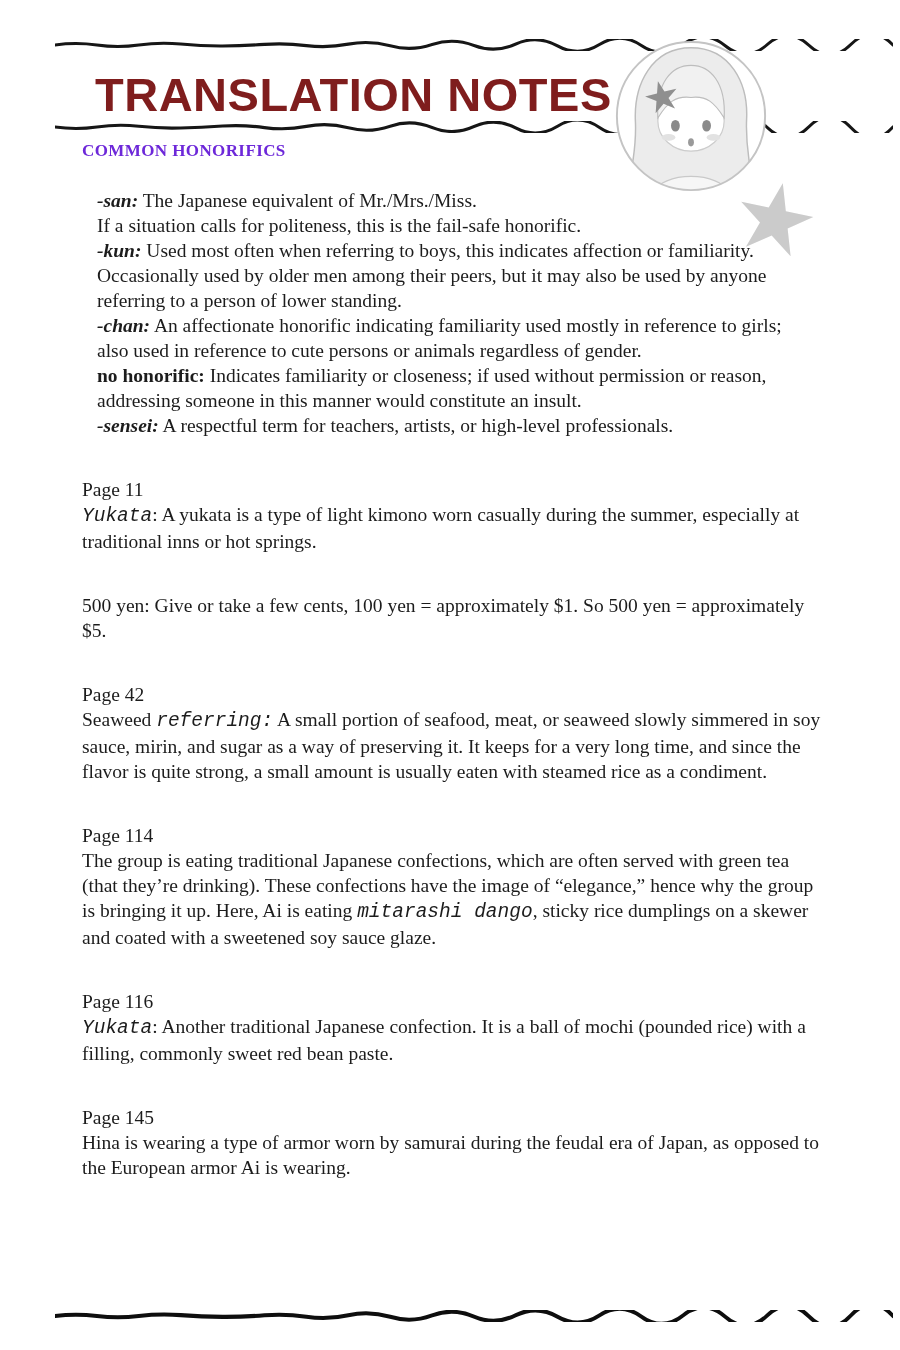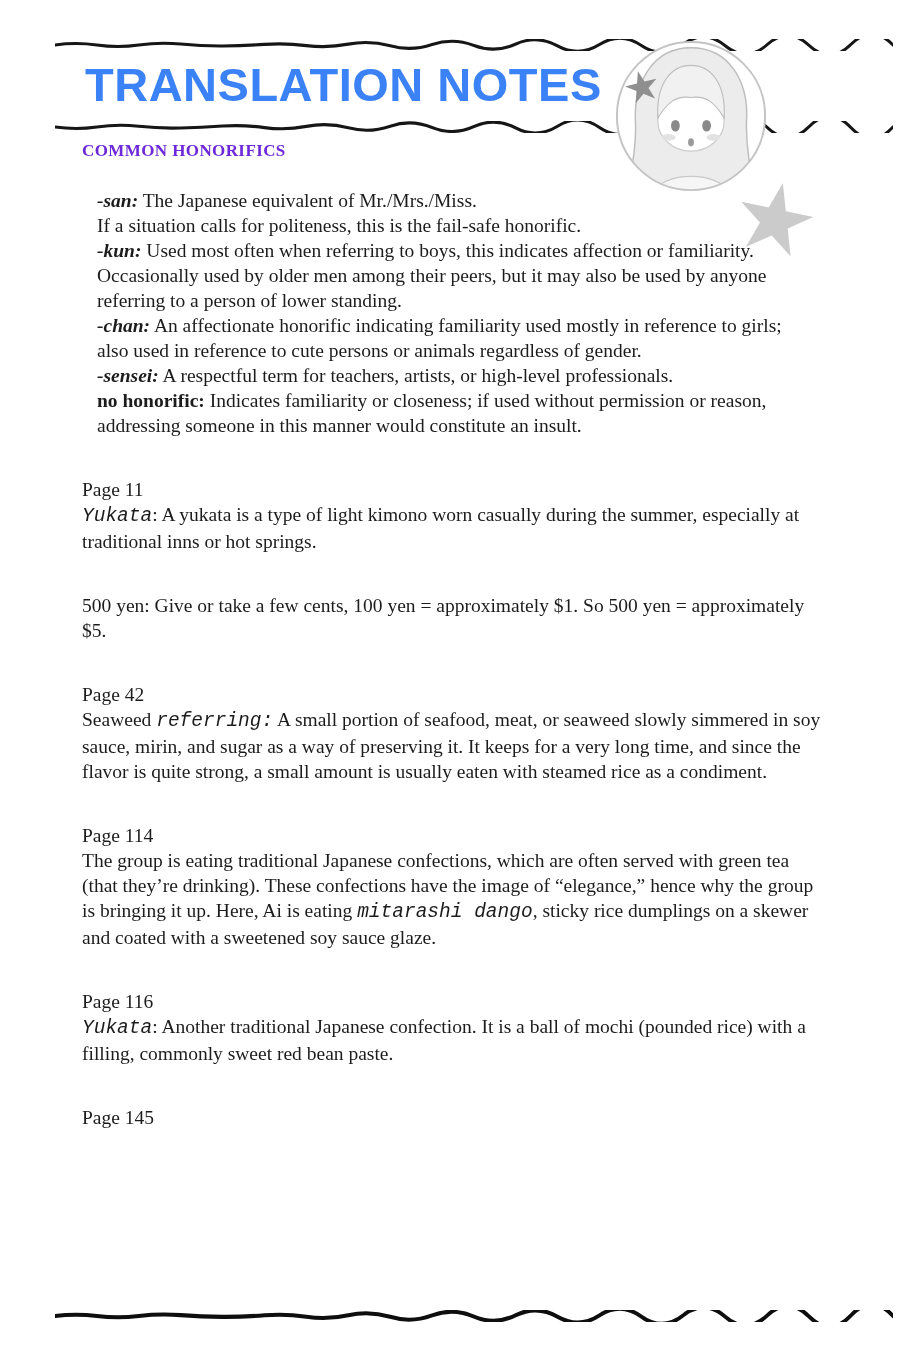--- a/index.html
+++ b/index.html
@@ -12,23 +12,23 @@
   .rough-line svg { display:block; width:100%; height:100%; }
   .rough-line-top { top:39px; }
   .rough-line-mid { top:121px; }
   .rough-line-bottom { top:1310px; }
 
   .title-block {
     position:absolute; left:80px; top:56px; z-index:3;
     display:flex; align-items:center; gap:16px;
   }
   .page-title {
-    margin:5px; font-family:"Liberation Sans", sans-serif;
+    margin:15px; font-family:"Liberation Sans", sans-serif;
     font-weight:900; font-size:47px; line-height:1;
-    letter-spacing:0.5px; color:#3b82f6;
+    letter-spacing:0.5px; color:#7f1d1d;
   }
   .title-star {
     display:inline-block; font-size:42px; line-height:1;
     color:#8f8f8f; transform:rotate(-14deg); margin-top:4px;
   }
   .corner-star {
     position:absolute; left:732px; top:172px; z-index:1;
     font-size:96px; line-height:1; color:#cbcbcb;
     transform:rotate(12deg);
   }
@@ -103,22 +103,22 @@
   </div>
 
   <div class="content">
     <h2 class="section-heading">COMMON HONORIFICS</h2>
 
     <div class="honorifics">
       <p class="honorific"><span class="term">-san:</span><span class="htext"> The Japanese equivalent of Mr./Mrs./Miss.
 If a situation calls for politeness, this is the fail-safe honorific.</span></p>
       <p class="honorific"><span class="term">-kun:</span><span class="htext"> Used most often when referring to boys, this indicates affection or familiarity. Occasionally used by older men among their peers, but it may also be used by anyone referring to a person of lower standing.</span></p>
       <p class="honorific"><span class="term">-chan:</span><span class="htext"> An affectionate honorific indicating familiarity used mostly in reference to girls; also used in reference to cute persons or animals regardless of gender.</span></p>
+      <p class="honorific"><span class="term upright">no honorific:</span><span class="htext"> Indicates familiarity or closeness; if used without permission or reason, addressing someone in this manner would constitute an insult.</span></p>
       <p class="honorific"><span class="term">-sensei:</span><span class="htext"> A respectful term for teachers, artists, or high-level professionals.</span></p>
-      <p class="honorific"><span class="term upright">no honorific:</span><span class="htext"> Indicates familiarity or closeness; if used without permission or reason, addressing someone in this manner would constitute an insult.</span></p>
     </div>
 
     <div class="note">
       <div class="note-label">Page 11</div>
       <p><span class="it">Yukata</span><span>: A yukata is a type of light kimono worn casually during the summer, especially at traditional inns or hot springs.</span></p>
     </div>
 
     <div class="note">
       <p><span>500 yen: Give or take a few cents, 100 yen = approximately $1. So 500 yen = approximately $5.</span></p>
     </div>
@@ -133,16 +133,17 @@
       <p><span>The group is eating traditional Japanese confections, which are often served with green tea (that they’re drinking). These confections have the image of “elegance,” hence why the group is bringing it up. Here, Ai is eating </span><span class="it">mitarashi dango</span><span>, sticky rice dumplings on a skewer and coated with a sweetened soy sauce glaze.</span></p>
     </div>
 
     <div class="note">
       <div class="note-label">Page 116</div>
       <p><span class="it">Yukata</span><span>: Another traditional Japanese confection. It is a ball of mochi (pounded rice) with a filling, commonly sweet red bean paste.</span></p>
     </div>
 
     <div class="note">
       <div class="note-label">Page 145</div>
+      <p><span>Hina is wearing a type of armor worn by samurai during the feudal era of Japan, as opposed to the European armor Ai is wearing.</span></p>
     </div>
   </div>
 
 </div>
 
 </body></html>

